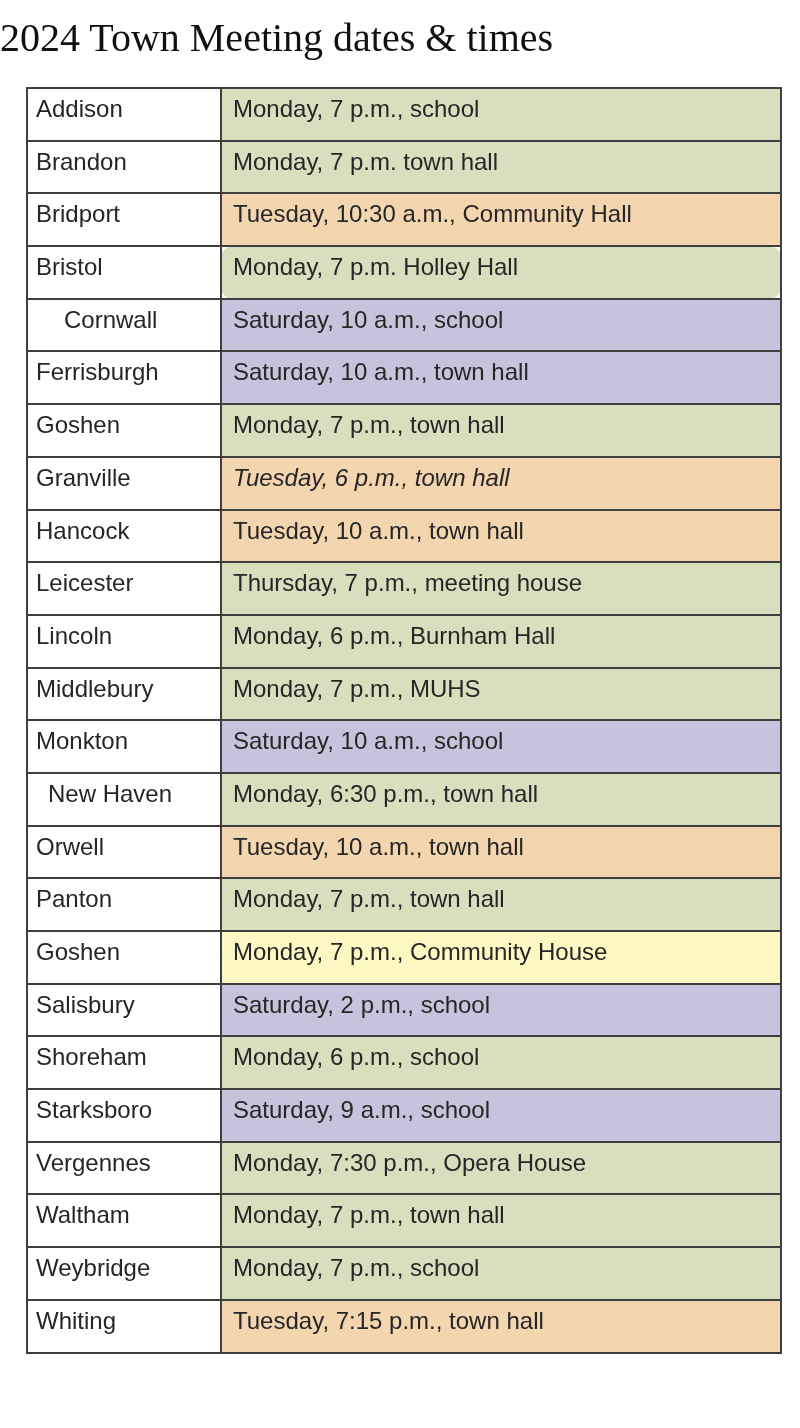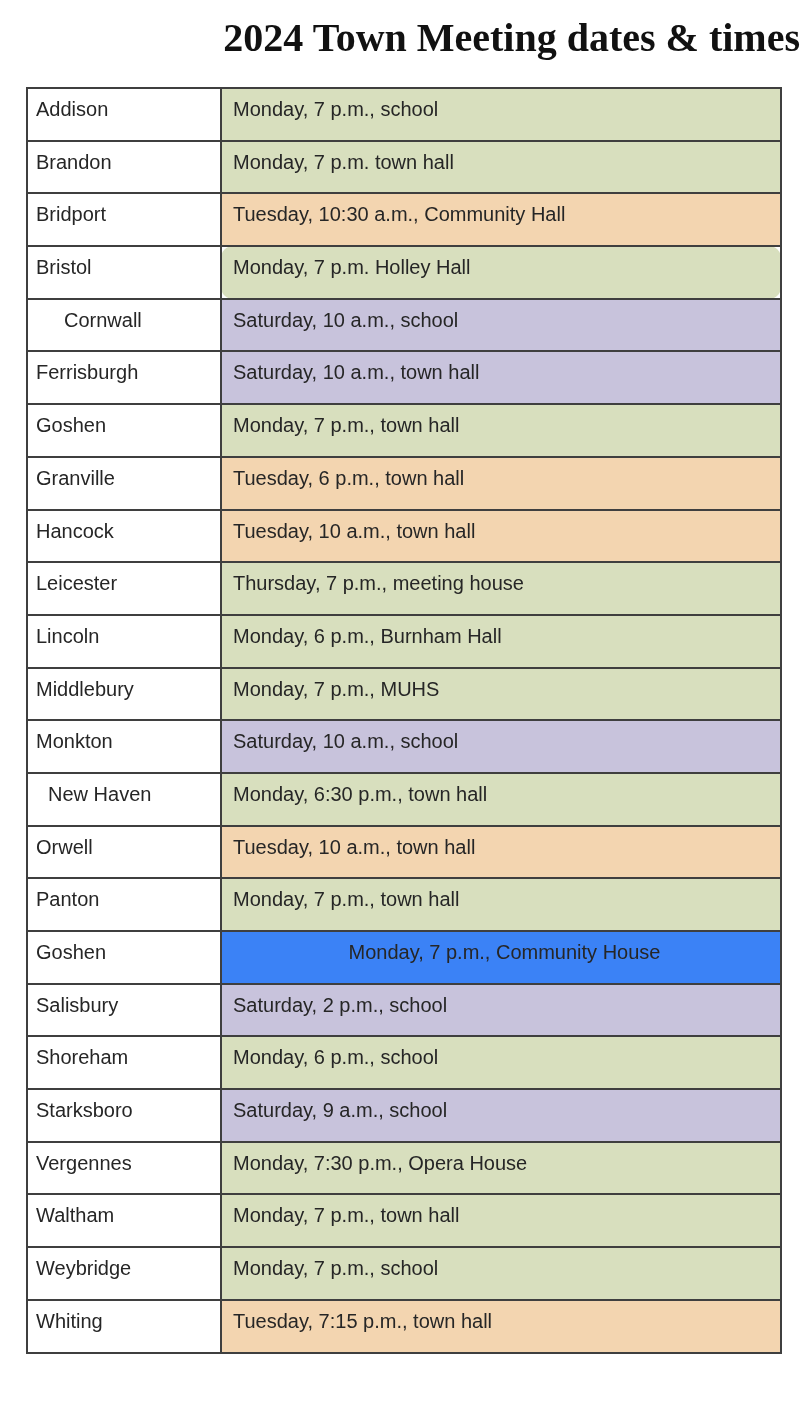--- a/index.html
+++ b/index.html
@@ -16,40 +16,40 @@
   }
   body {
     height: 1428px;
     overflow: hidden;
     font-family: "Liberation Sans", sans-serif;
   }
   h1.page-title {
     margin: 14px 0 0 0;
     height: 48px;
     line-height: 48px;
-    text-align: right;
+    text-align: left;
     font-family: "Liberation Serif", "DejaVu Serif", serif;
-    font-weight: bold;
+    font-weight: normal;
     font-size: 40px;
     letter-spacing: 0px;
     color: var(--title-color);
   }
   table.meeting-table {
     border-collapse: collapse;
     table-layout: fixed;
     width: 754px;
     margin: 25px 0 0 26px;
   }
   col.town-col    { width: 194px; }
   col.details-col { width: 560px; }
   td {
     border: 2px solid var(--border-color);
     height: 52.7px;
     vertical-align: top;
-    font-size: 20px;
+    font-size: 24px;
     line-height: 32px;
     color: var(--text-color);
     padding: 4px 4px 0 8px;
     white-space: nowrap;
     overflow: hidden;
   }
   td.town-cell {
     background: #ffffff;
   }
   td.details-cell {
@@ -97,21 +97,21 @@
     <td class="details-cell" style="background-color: rgb(200, 195, 220);">Saturday, 10 a.m., town hall</td>
   </tr>
 
   <tr>
     <td class="town-cell" style="background-color: rgb(255, 255, 255);">Goshen</td>
     <td class="details-cell" style="background-color: rgb(216, 223, 190);">Monday, 7 p.m., town hall</td>
   </tr>
 
   <tr>
     <td class="town-cell" style="background-color: rgb(255, 255, 255);">Granville</td>
-    <td class="details-cell" style="background-color: rgb(243, 213, 176);">Tuesday, 6 p.m., town hall</td>
+    <td class="details-cell" style="background-color: rgb(243, 213, 176); font-style: italic;">Tuesday, 6 p.m., town hall</td>
   </tr>
 
   <tr>
     <td class="town-cell" style="background-color: rgb(255, 255, 255);">Hancock</td>
     <td class="details-cell" style="background-color: rgb(243, 213, 176);">Tuesday, 10 a.m., town hall</td>
   </tr>
 
   <tr>
     <td class="town-cell" style="background-color: rgb(255, 255, 255);">Leicester</td>
     <td class="details-cell" style="background-color: rgb(216, 223, 190);">Thursday, 7 p.m., meeting house</td>
@@ -142,21 +142,21 @@
     <td class="details-cell" style="background-color: rgb(243, 213, 176);">Tuesday, 10 a.m., town hall</td>
   </tr>
 
   <tr>
     <td class="town-cell" style="background-color: rgb(255, 255, 255);">Panton</td>
     <td class="details-cell" style="background-color: rgb(216, 223, 190);">Monday, 7 p.m., town hall</td>
   </tr>
 
   <tr>
     <td class="town-cell" style="background-color: rgb(255, 255, 255);">Goshen</td>
-    <td class="details-cell" style="background-color: #3b82f6; text-align: center;">Monday, 7 p.m., Community House</td>
+    <td class="details-cell" style="background-color: #fef9c3;">Monday, 7 p.m., Community House</td>
   </tr>
 
   <tr>
     <td class="town-cell" style="background-color: rgb(255, 255, 255);">Salisbury</td>
     <td class="details-cell" style="background-color: rgb(200, 195, 220);">Saturday, 2 p.m., school</td>
   </tr>
 
   <tr>
     <td class="town-cell" style="background-color: rgb(255, 255, 255);">Shoreham</td>
     <td class="details-cell" style="background-color: rgb(216, 223, 190);">Monday, 6 p.m., school</td>

